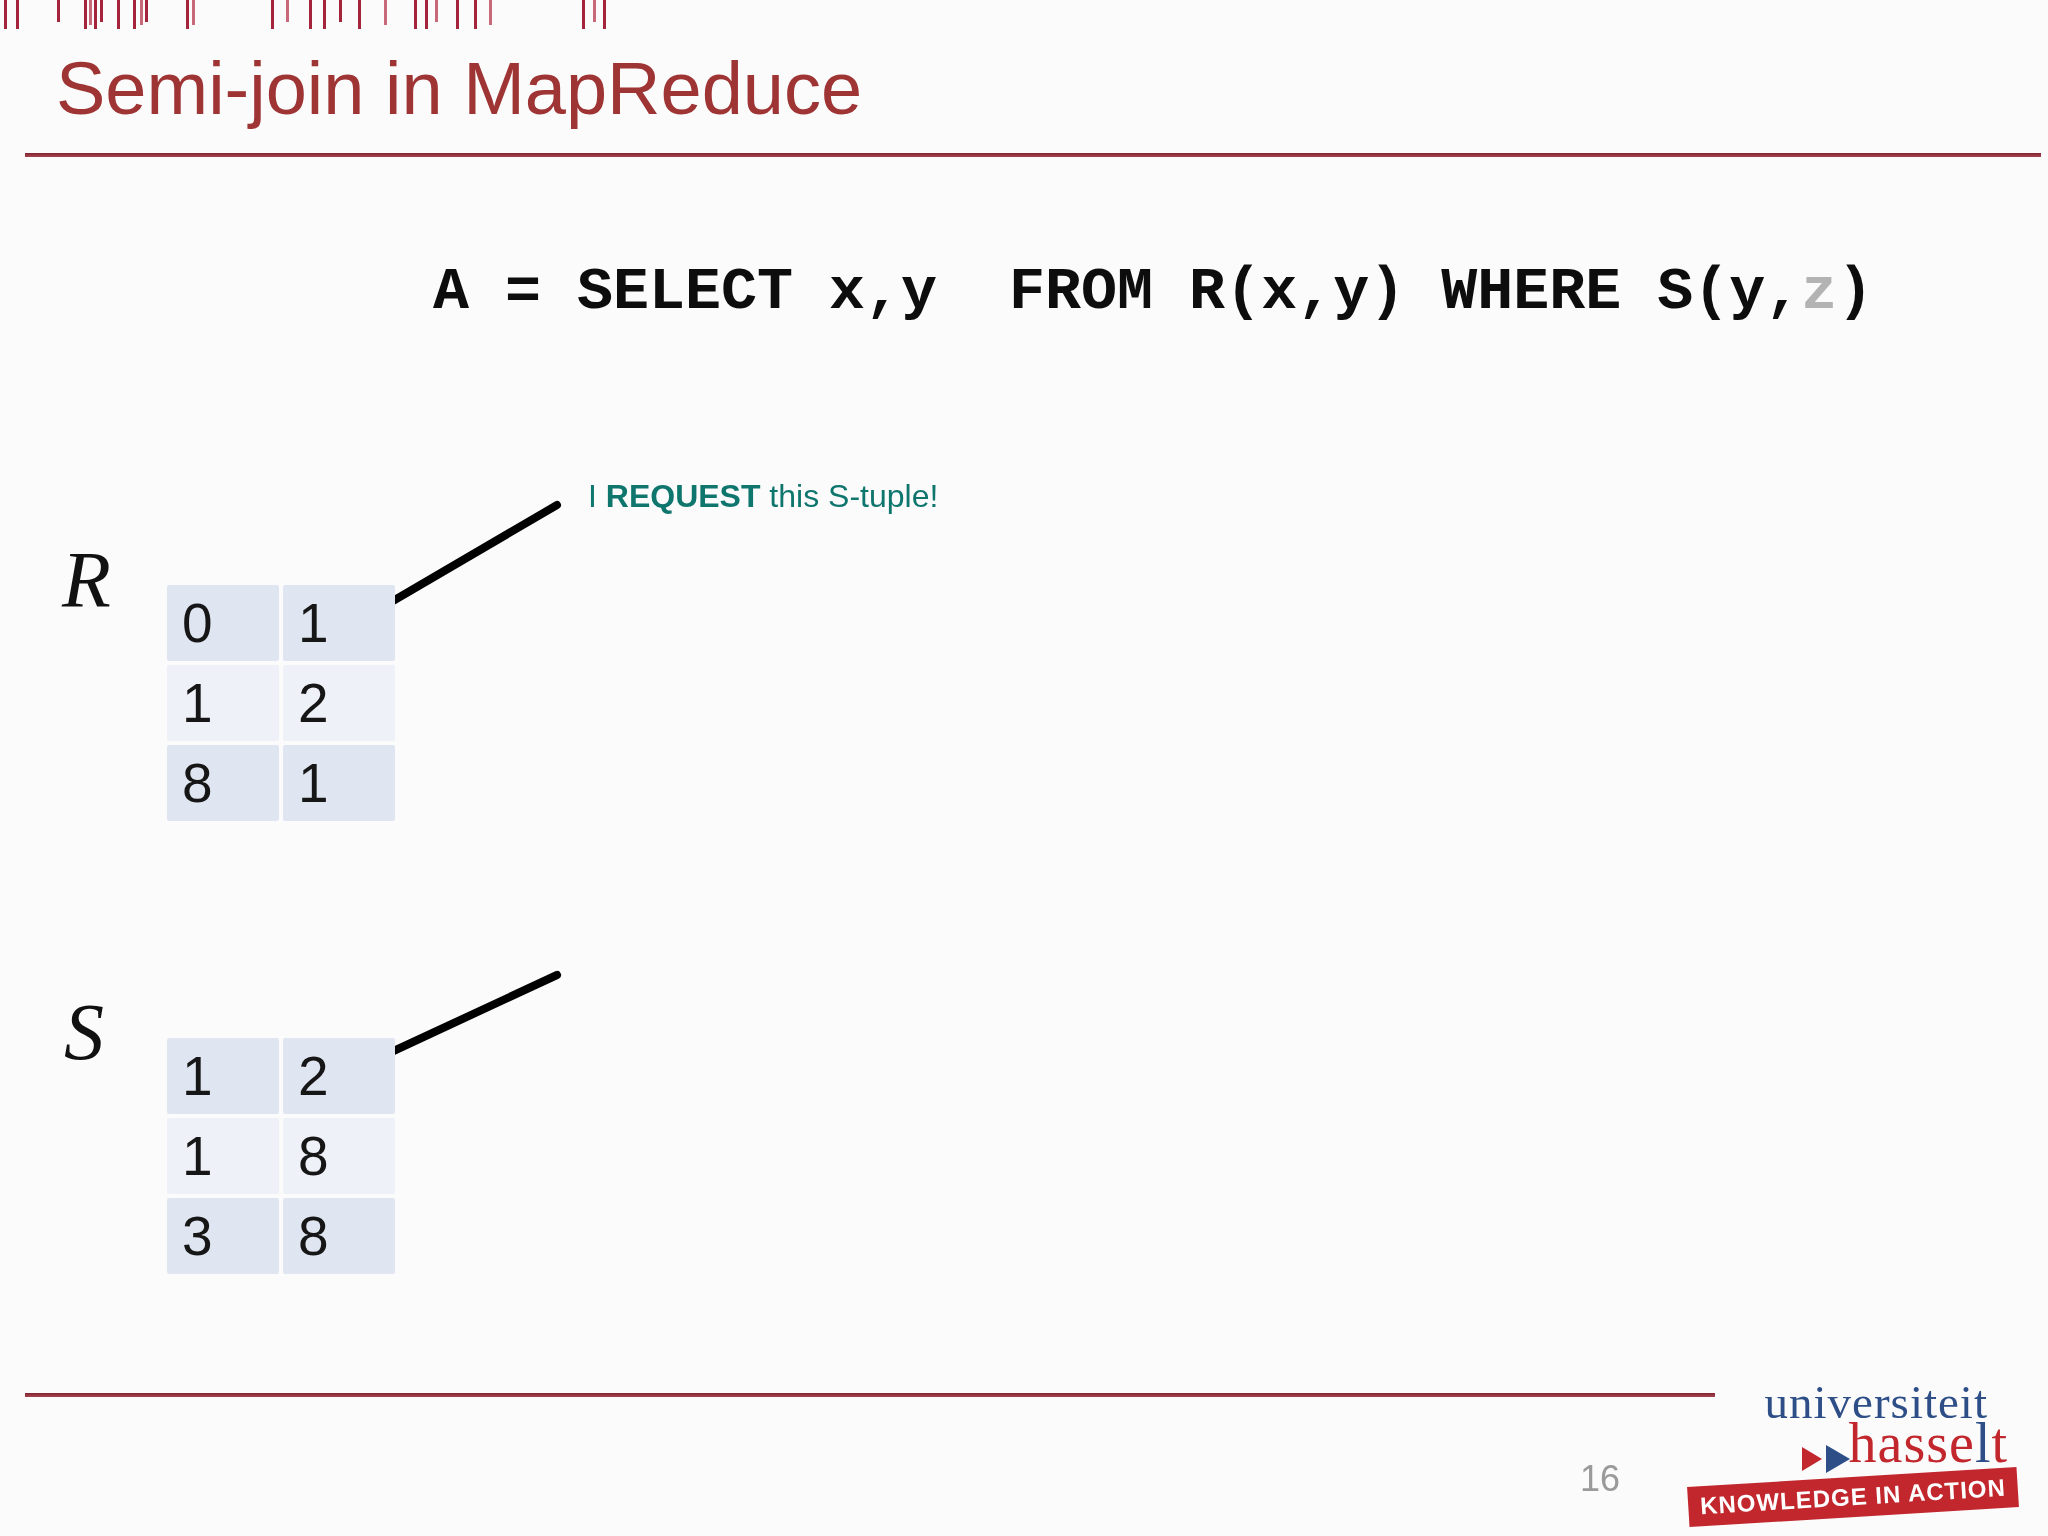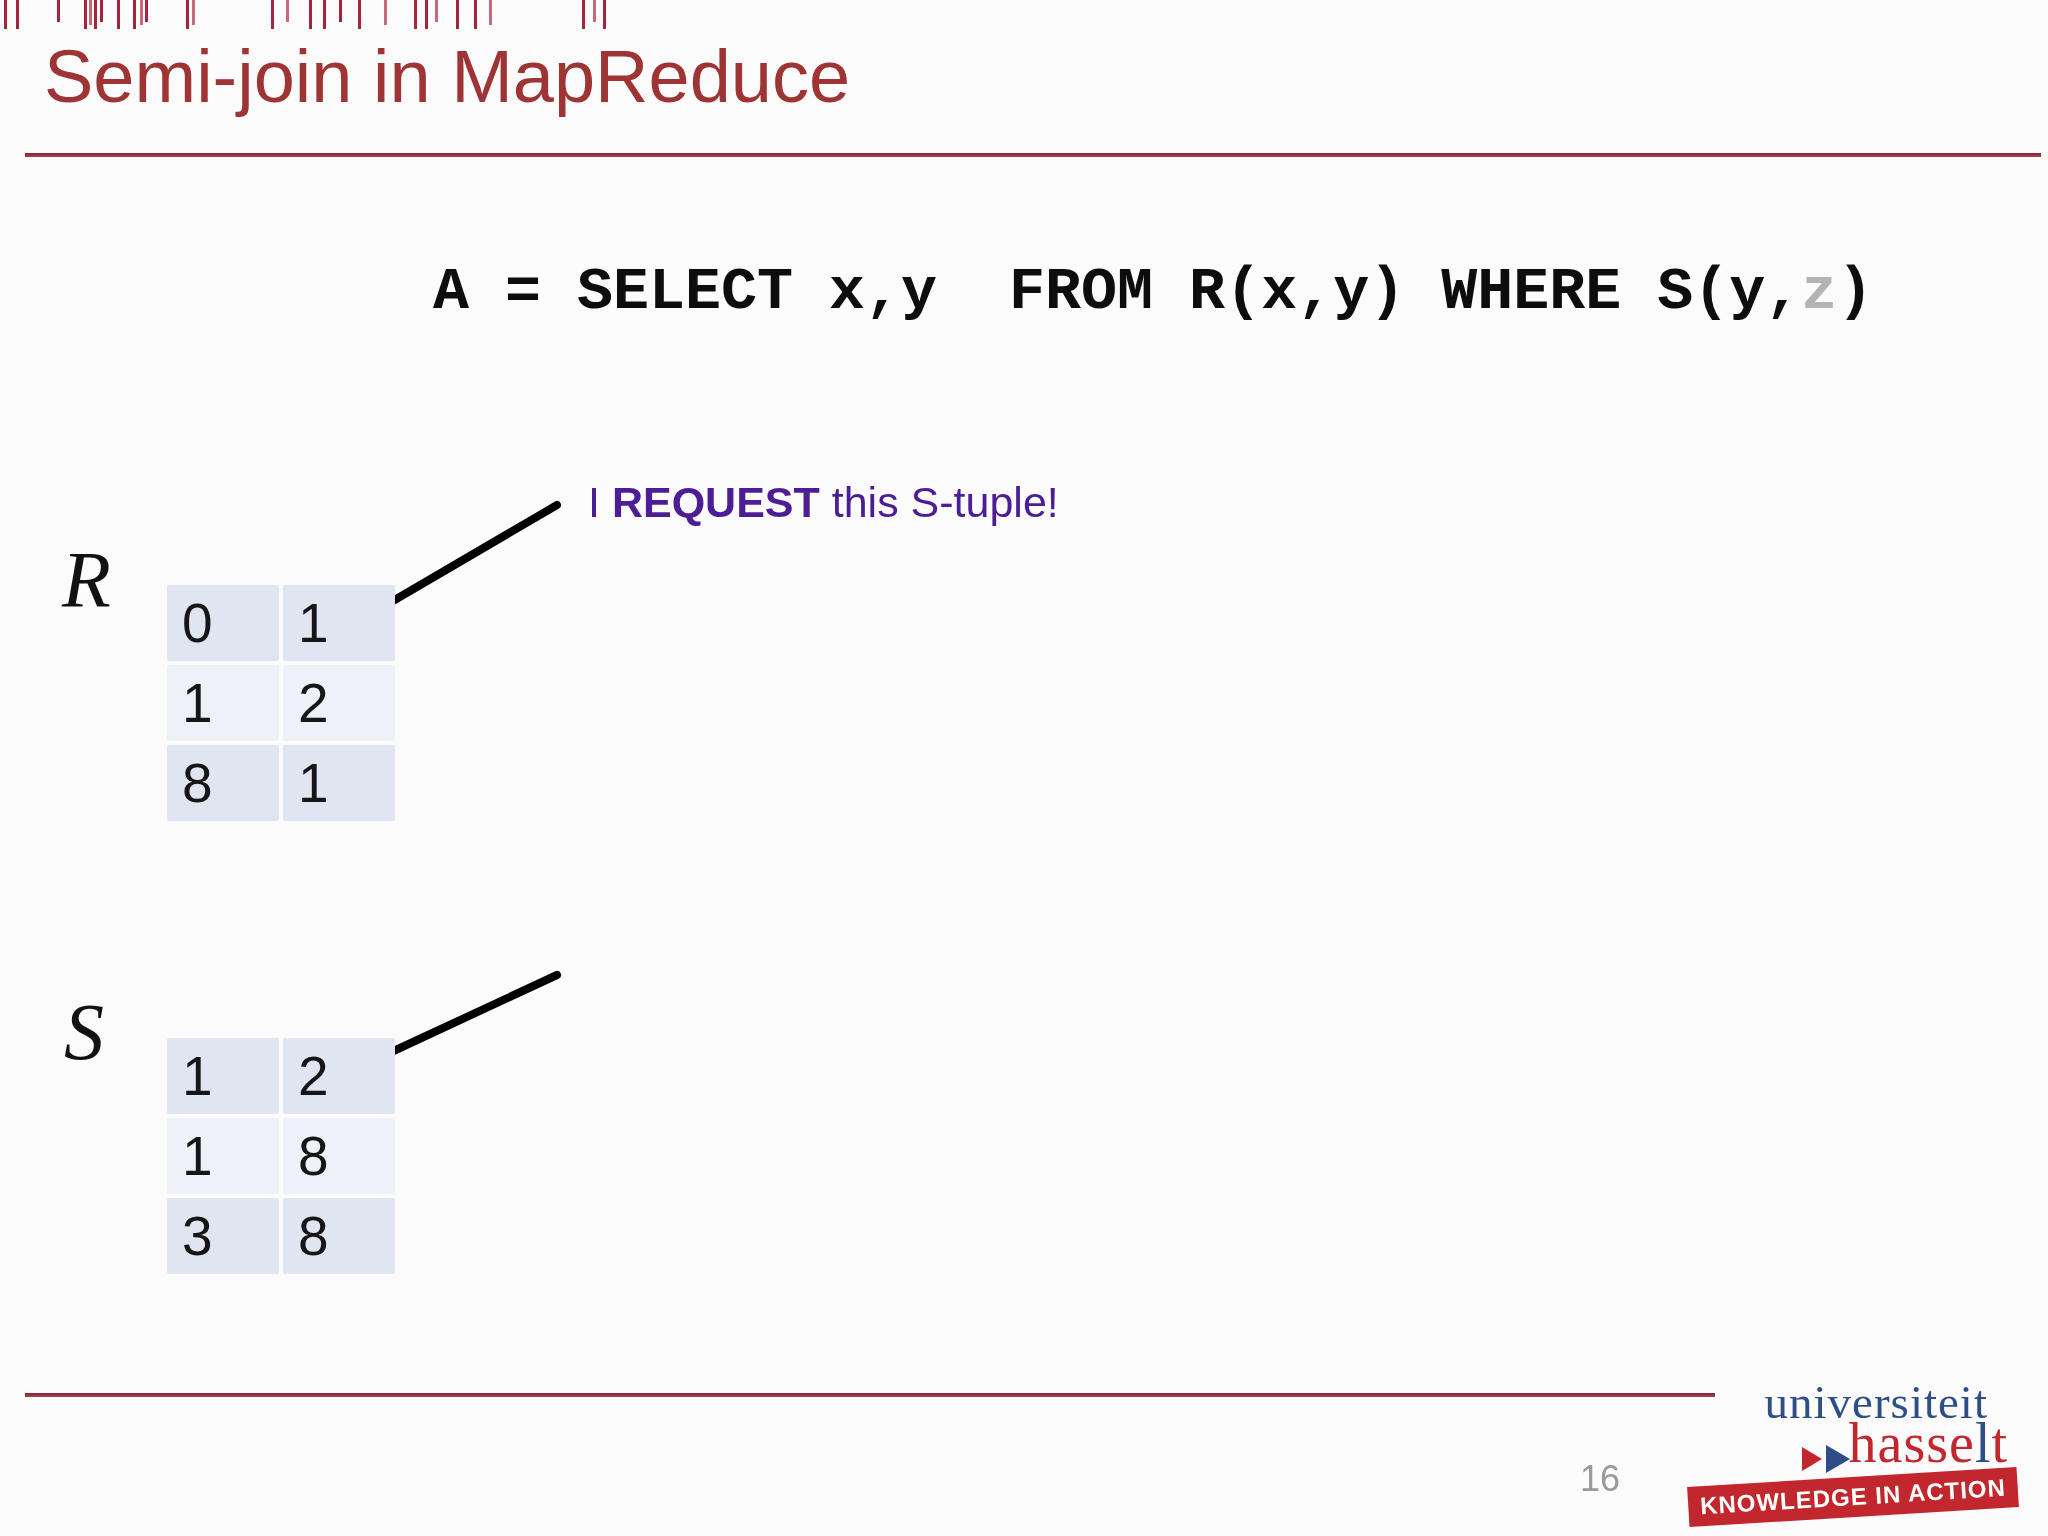--- a/index.html
+++ b/index.html
@@ -8,21 +8,21 @@
     background:#fbfbfc; overflow:hidden;
     font-family:"Liberation Sans", sans-serif;
   }
 
   
   .barcode { position:absolute; left:0; top:0; width:650px; height:34px; }
   .bline { position:absolute; top:0; width:3px; background:#a4243b; }
 
   
   .title {
-    position:absolute; left:40px; top:30px; margin:4px;
+    position:absolute; left:40px; top:30px; margin:16px;
     font-size:74px; font-weight:400; color:#9e3434; letter-spacing:0px;
     font-family:"Liberation Sans", sans-serif;
   }
   .title-rule {
     position:absolute; left:25px; top:153px; width:2016px; height:4px;
     background:linear-gradient(#82242f, #a64653);
   }
 
   
   .code {
@@ -47,21 +47,21 @@
   .cell {
     height:76px; display:flex; align-items:center;
     padding-left:15px; box-sizing:border-box;
     font-size:55px; color:#161616; border-radius:2px;
   }
   .cell.dark  { background:#e0e6f1; }
   .cell.light { background:#eef1f8; }
 
   
   .pointers { position:absolute; left:0; top:0; pointer-events:none; }
-  .callout { position:absolute; font-size:43px; color:#4c1d95; white-space:pre; }
+  .callout { position:absolute; font-size:32px; color:#0f766e; white-space:pre; }
   .callout b { font-weight:bold; }
   .callout.request { left:588px; top:478px; }
   .callout.assert  { left:588px; top:948px; }
 
   
   .bottom-rule {
     position:absolute; left:25px; top:1393px; width:1690px; height:4px;
     background:linear-gradient(#82242f, #a64653);
   }
   .page-num {

